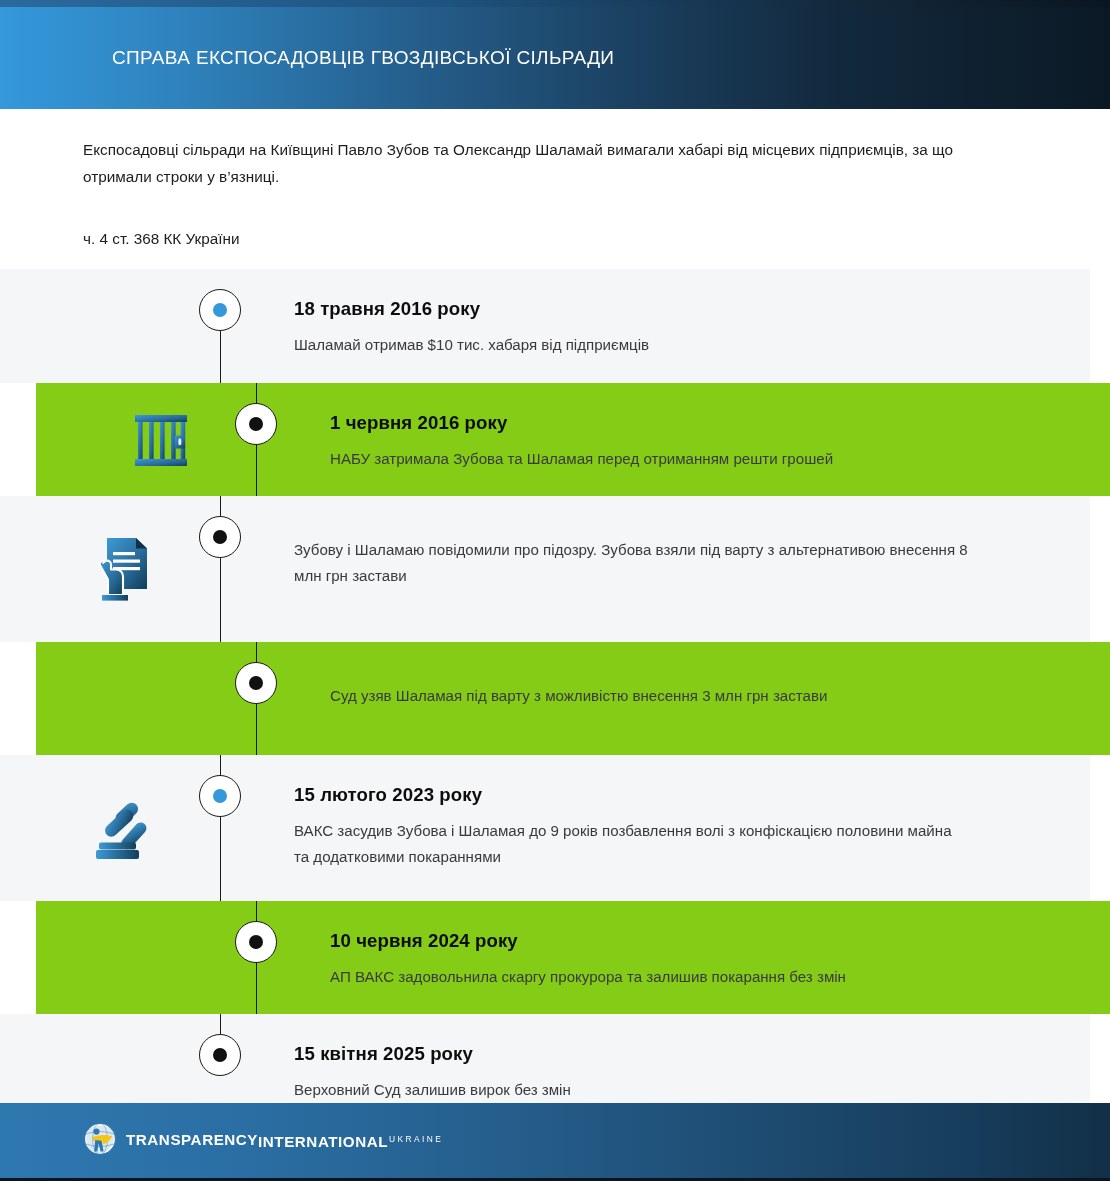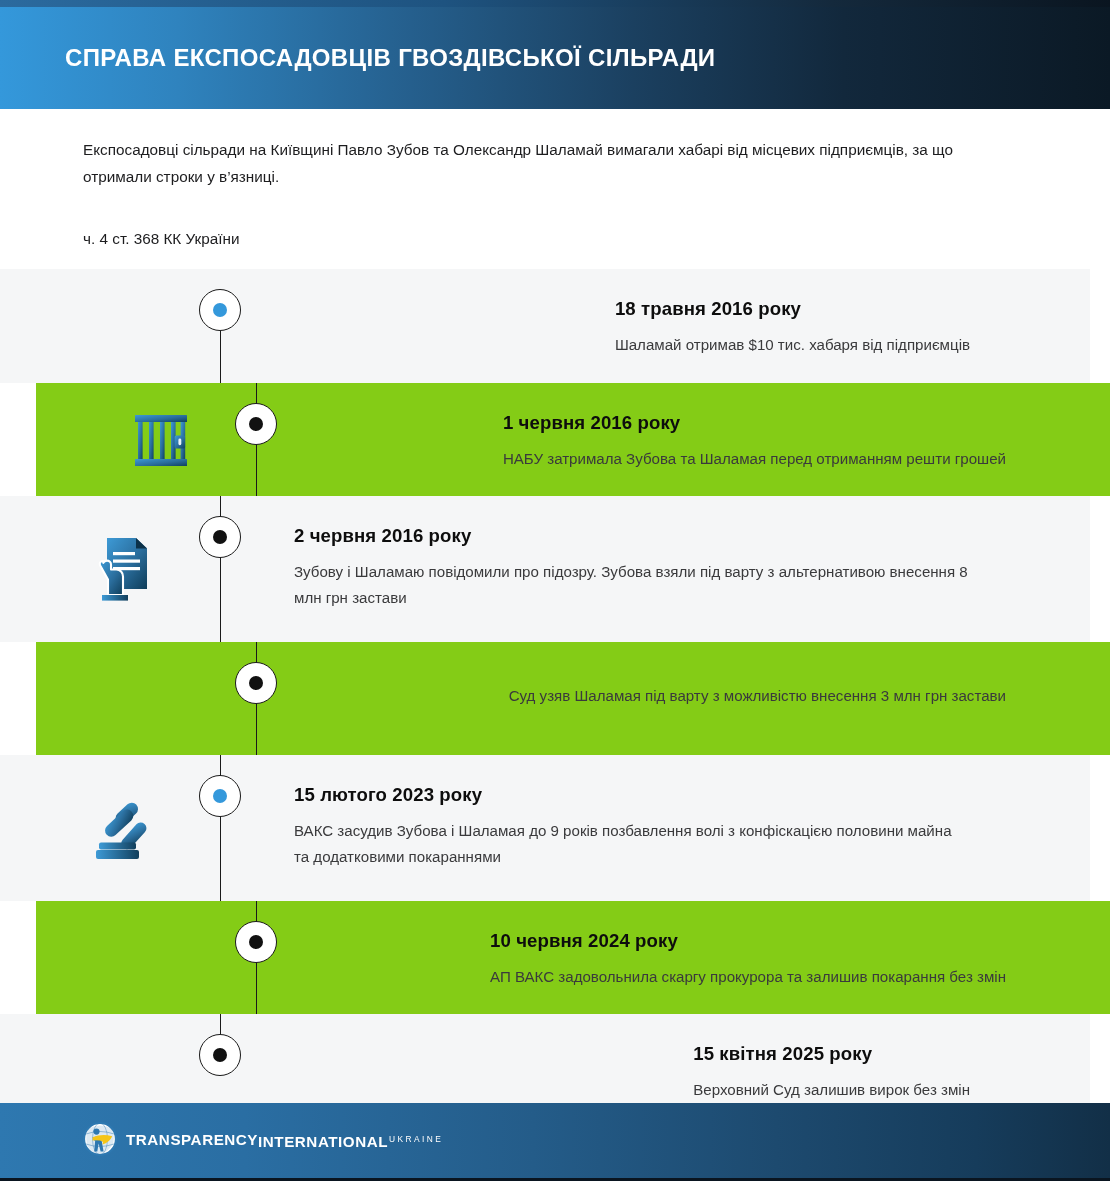--- a/index.html
+++ b/index.html
@@ -31,24 +31,24 @@
   .header {
     position: absolute;
     top: 7px; left: 0;
     width: 1110px;
     height: 102px;
     background: linear-gradient(90deg, #3498db 0%, #2f83be 16%, #255f8d 37%, #1b4060 57%, #12283c 76%, #0b1925 100%);
     display: flex;
     align-items: center;
   }
   .header-title {
-    margin-left: 65px;
+    margin-left: 112px;
     color: #ffffff;
-    font-size: 24px;
-    font-weight: bold;
+    font-size: 19px;
+    font-weight: normal;
     letter-spacing: 0.35px;
     text-transform: uppercase;
     line-height: 1.2;
     white-space: nowrap;
   }
 
   
   .intro {
     position: absolute;
     top: 109px; left: 0;
@@ -82,21 +82,20 @@
     position: absolute;
     top: 269px; left: 0;
     width: 1110px;
   }
   .tl-row {
     position: relative;
     width: 1090px;
     box-sizing: border-box;
     display: flex;
     align-items: flex-start;
-    justify-content: flex-end;
   }
   .tl-row.shaded { background: #f5f6f7; }
   .tl-row.plain  { background: #84cc16; margin-left: 36px; }
 
   
   .tl-line {
     position: absolute;
     left: 220px;
     width: 0;
     border-left: 1.4px solid #1a1a1a;
@@ -281,21 +280,20 @@
       <rect x="19" y="26.5" width="27" height="3.2" fill="#ffffff"></rect>
       <rect x="19" y="34" width="27" height="3.2" fill="#ffffff"></rect>
       <path d="M9 28 C6.2 28 5 30.3 6.2 32.6 L14 46.5 L14 62 L29 62 L29 43.5 C29 39.5 26.2 36.5 22.2 36.5 L17 36.5 L17 31.5 C17 29.3 15.3 27.6 13 27.6 C11.2 27.6 9.9 28.5 9.3 29.9 Z" fill="url(#gdoc)" stroke="#ffffff" stroke-width="2.1" stroke-linejoin="round"></path>
       <rect x="8" y="62" width="26" height="5.6" fill="url(#gbase)"></rect>
     </svg>
         </div>
         <div class="tl-marker" style="top: 20px;">
           <div class="tl-dot"></div>
         </div>
         <div class="tl-content" style="padding-top: 29px;">
-          <div class="tl-date">2 червня 2016 року</div>
           <div class="tl-desc">Зубову і Шаламаю повідомили про підозру. Зубова взяли під варту з альтернативою внесення 8 млн грн застави</div>
         </div>
       </div>
       <div class="tl-row plain" style="height: 113px;">
         <div class="tl-line" style="top: 0px; height: 113px;"></div>
         <div class="tl-marker" style="top: 20px;">
           <div class="tl-dot"></div>
         </div>
         <div class="tl-content" style="padding-top: 29px;">
           <div class="tl-desc">Суд узяв Шаламая під варту з можливістю внесення 3 млн грн застави</div>

